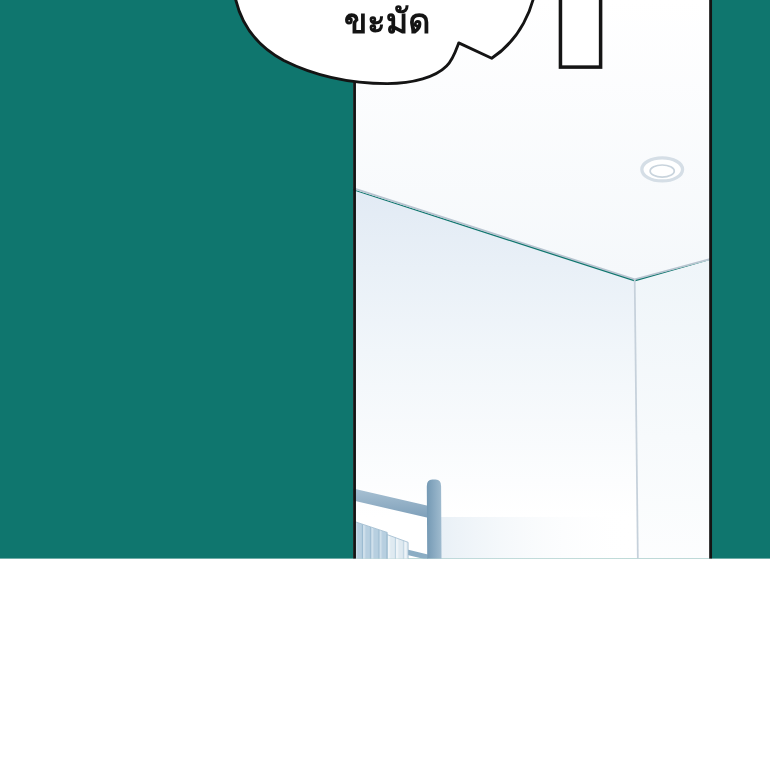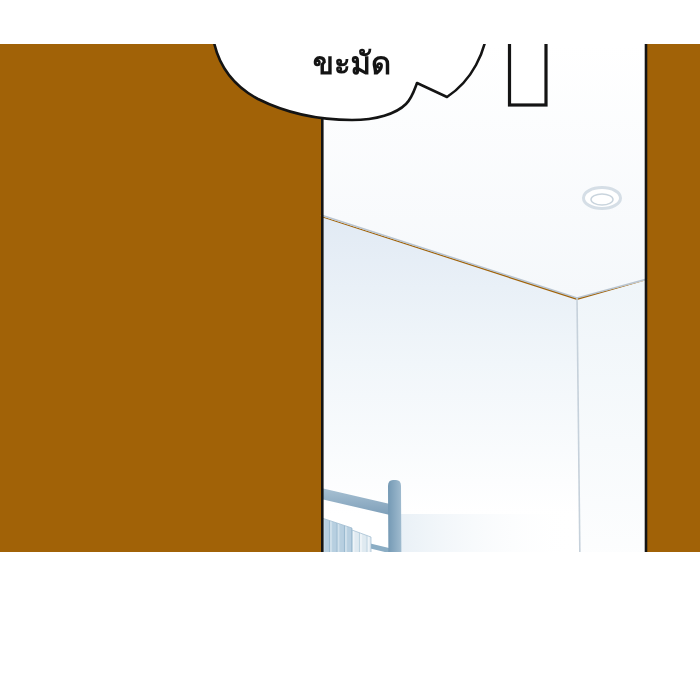--- a/index.html
+++ b/index.html
@@ -1,19 +1,18 @@
 <!DOCTYPE html>
 <html><head>
 <meta charset="utf-8">
 <style>
   html,body{margin:0;padding:0;background:#ffffff;}
   .stage{
-    position:relative;width:700px;height:508px;overflow:hidden;background:#a16207;
+    position:relative;width:700px;height:508px;overflow:hidden;background:#0f766e;
     font-family:"DejaVu Sans","Liberation Sans",sans-serif;
-    margin-top:44px;
   }
   svg{display:block;}
   .bubble-text{
     font-family:"DejaVu Sans","Liberation Sans",sans-serif;
     font-weight:bold;
   }
 </style>
 </head>
 <body>
 

